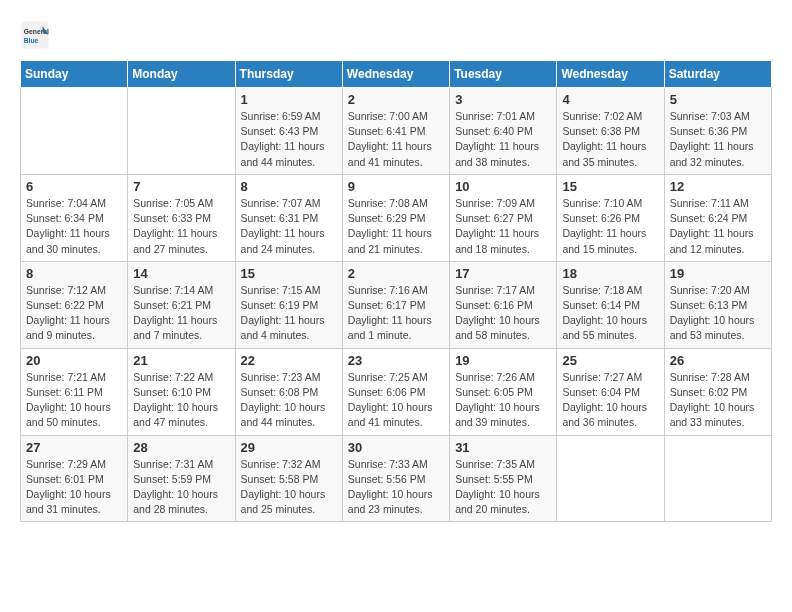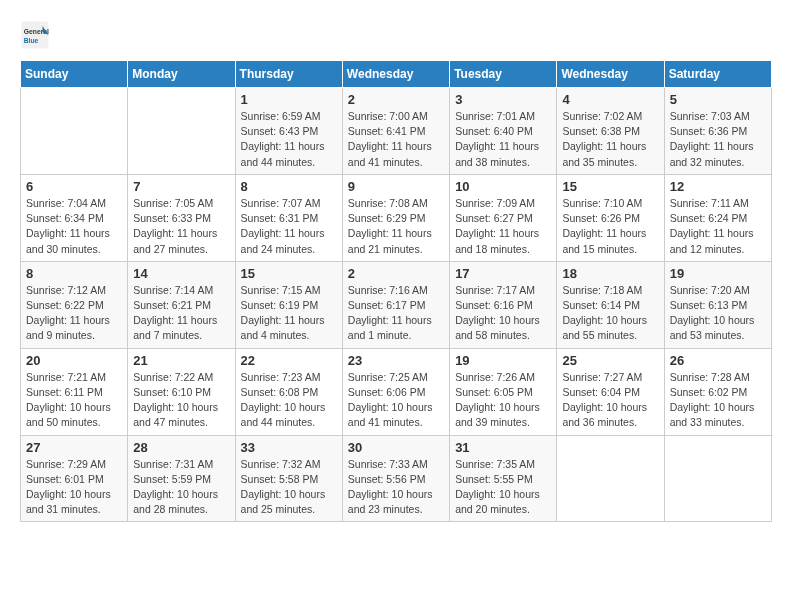--- a/index.html
+++ b/index.html
@@ -230,21 +230,21 @@
       <tr>
         <td>
           <span class="day-number">27</span>
           <div class="day-info">Sunrise: 7:29 AM<br>Sunset: 6:01 PM<br>Daylight: 10 hours and 31 minutes.</div>
         </td>
         <td>
           <span class="day-number">28</span>
           <div class="day-info">Sunrise: 7:31 AM<br>Sunset: 5:59 PM<br>Daylight: 10 hours and 28 minutes.</div>
         </td>
         <td>
-          <span class="day-number">33</span>
+          <span class="day-number">29</span>
           <div class="day-info">Sunrise: 7:32 AM<br>Sunset: 5:58 PM<br>Daylight: 10 hours and 25 minutes.</div>
         </td>
         <td>
           <span class="day-number">30</span>
           <div class="day-info">Sunrise: 7:33 AM<br>Sunset: 5:56 PM<br>Daylight: 10 hours and 23 minutes.</div>
         </td>
         <td>
           <span class="day-number">31</span>
           <div class="day-info">Sunrise: 7:35 AM<br>Sunset: 5:55 PM<br>Daylight: 10 hours and 20 minutes.</div>
         </td>

